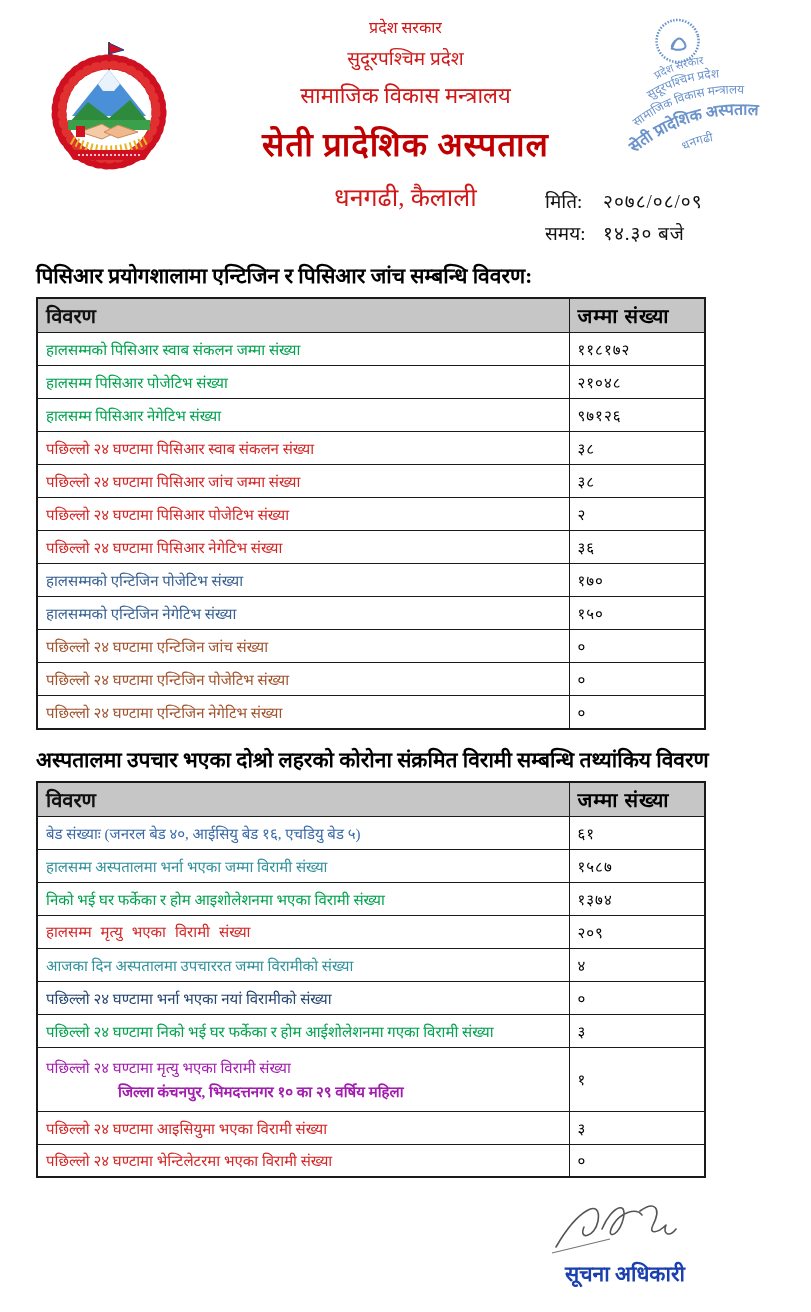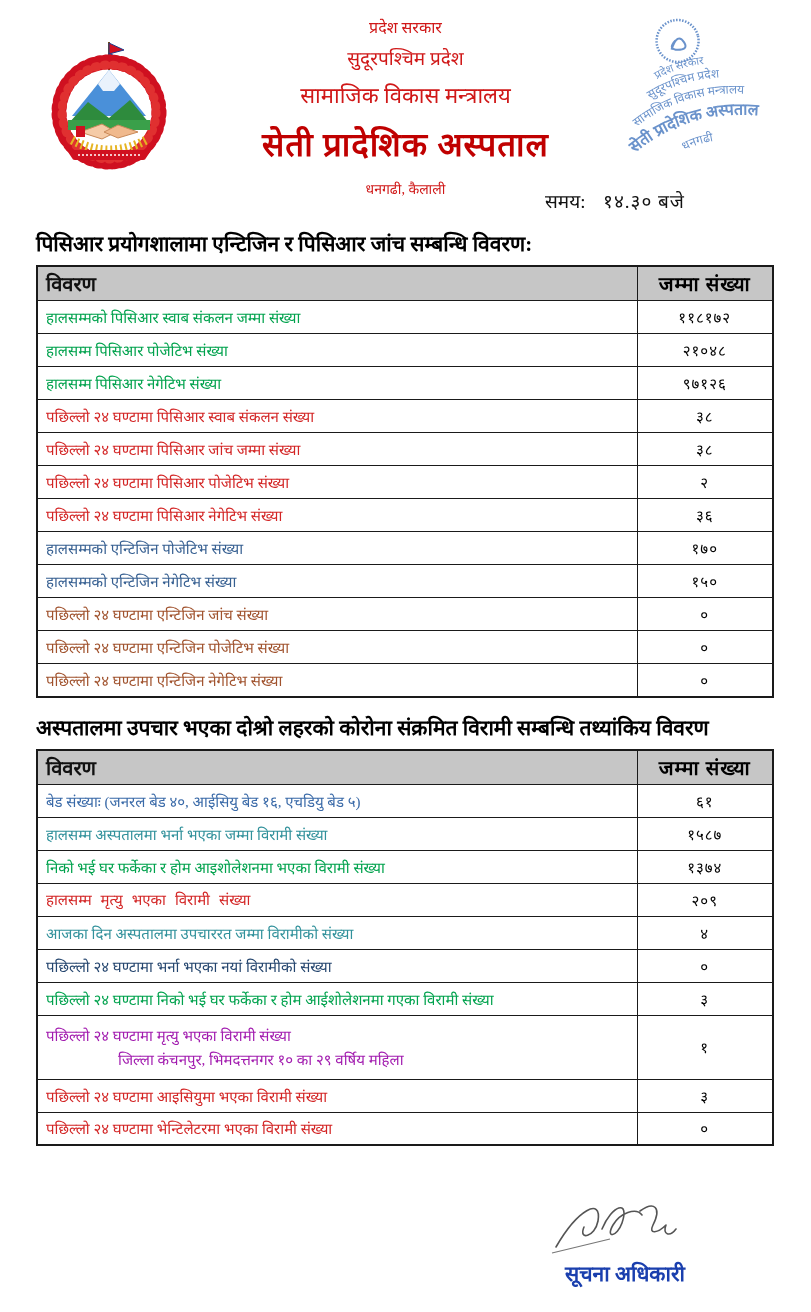--- a/index.html
+++ b/index.html
@@ -12,45 +12,45 @@
   .page { width:811px; height:1312px; position:relative; background:#fff; }
 
   
   .header { position:relative; height:186px; }
   .logo { position:absolute; left:42px; top:40px; width:134px; height:138px; }
   .header-center { position:absolute; left:165px; right:165px; top:16px; text-align:center; }
   .h-line1 { font-size:16px; margin-bottom:7px; }
   .h-line2 { font-size:19px; margin-bottom:8px; }
   .h-line3 { font-size:22px; margin-bottom:12px; }
   .h-title { font-size:33px; font-weight:bold; margin-bottom:13px; letter-spacing:1px; }
-  .h-sub   { font-size:14px; }
+  .h-sub   { font-size:25px; }
   .stamp { position:absolute; right:44px; top:2px; width:176px; height:172px; opacity:.82; filter:blur(.3px); }
 
   
   .meta { width:230px; margin-left:545px; margin-top:2px; font-size:19px; }
   .meta-row { display:flex; margin-bottom:6px; }
   .meta-label { width:58px; }
   .meta-value { letter-spacing:1px; }
 
   
   .section-heading {
     margin:15px 36px 0 36px; font-size:21px; font-weight:bold; color:#000;
   }
   table.report {
-    width:738px; margin:8px 0 0 36px;
+    width:670px; margin:8px 0 0 36px;
     border-collapse:collapse; border:2px solid #1a1a1a;
   }
   table.report td {
     border:1px solid #1a1a1a; font-size:15px;
     padding:3px 8px; height:33px; vertical-align:middle;
   }
-  table.report td.val { width:136px; text-align:center; color:#000; letter-spacing:1px; }
+  table.report td.val { width:136px; text-align:left; color:#000; letter-spacing:1px; }
   table.report tr.head td { font-weight:bold; font-size:20px; height:34px; }
   td.lbl { text-align:left; }
-  .sub-line { padding-left:72px; margin-top:4px; }
+  .sub-line { padding-left:72px; margin-top:4px;font-weight:bold; }
   tr.tall td { height:64px; }
 
   
   .sig-block { position:absolute; left:520px; top:1195px; width:210px; text-align:center; }
   .sig-scribble { width:150px; height:62px; margin:0 auto; display:block; }
   .sig-label { font-size:21px; font-weight:bold; margin-top:2px; }
 </style>
 </head>
 <body>
 
@@ -106,20 +106,24 @@
         <text font-size="12"><textPath href="#sp2" startOffset="50%" text-anchor="middle">सुदूरपश्चिम प्रदेश</textPath></text>
         <text font-size="12"><textPath href="#sp3" startOffset="50%" text-anchor="middle">सामाजिक विकास मन्त्रालय</textPath></text>
         <text font-size="16" font-weight="bold"><textPath href="#sp4" startOffset="50%" text-anchor="middle">सेती प्रादेशिक अस्पताल</textPath></text>
         <text font-size="12"><textPath href="#sp5" startOffset="50%" text-anchor="middle">धनगढी</textPath></text>
       </g>
     </svg>
   </div>
 
   <div class="meta">
     <div class="meta-row">
+      <span class="meta-label">मिति:</span>
+      <span class="meta-value">२०७८/०८/०९</span>
+    </div>
+    <div class="meta-row">
       <span class="meta-label">समय:</span>
       <span class="meta-value">१४.३० बजे</span>
     </div>
   </div>
 
   <div class="section-heading">पिसिआर प्रयोगशालामा एन्टिजिन र पिसिआर जांच सम्बन्धि विवरण:</div>
 
   <table class="report">
     <tbody>
       <tr class="head">

